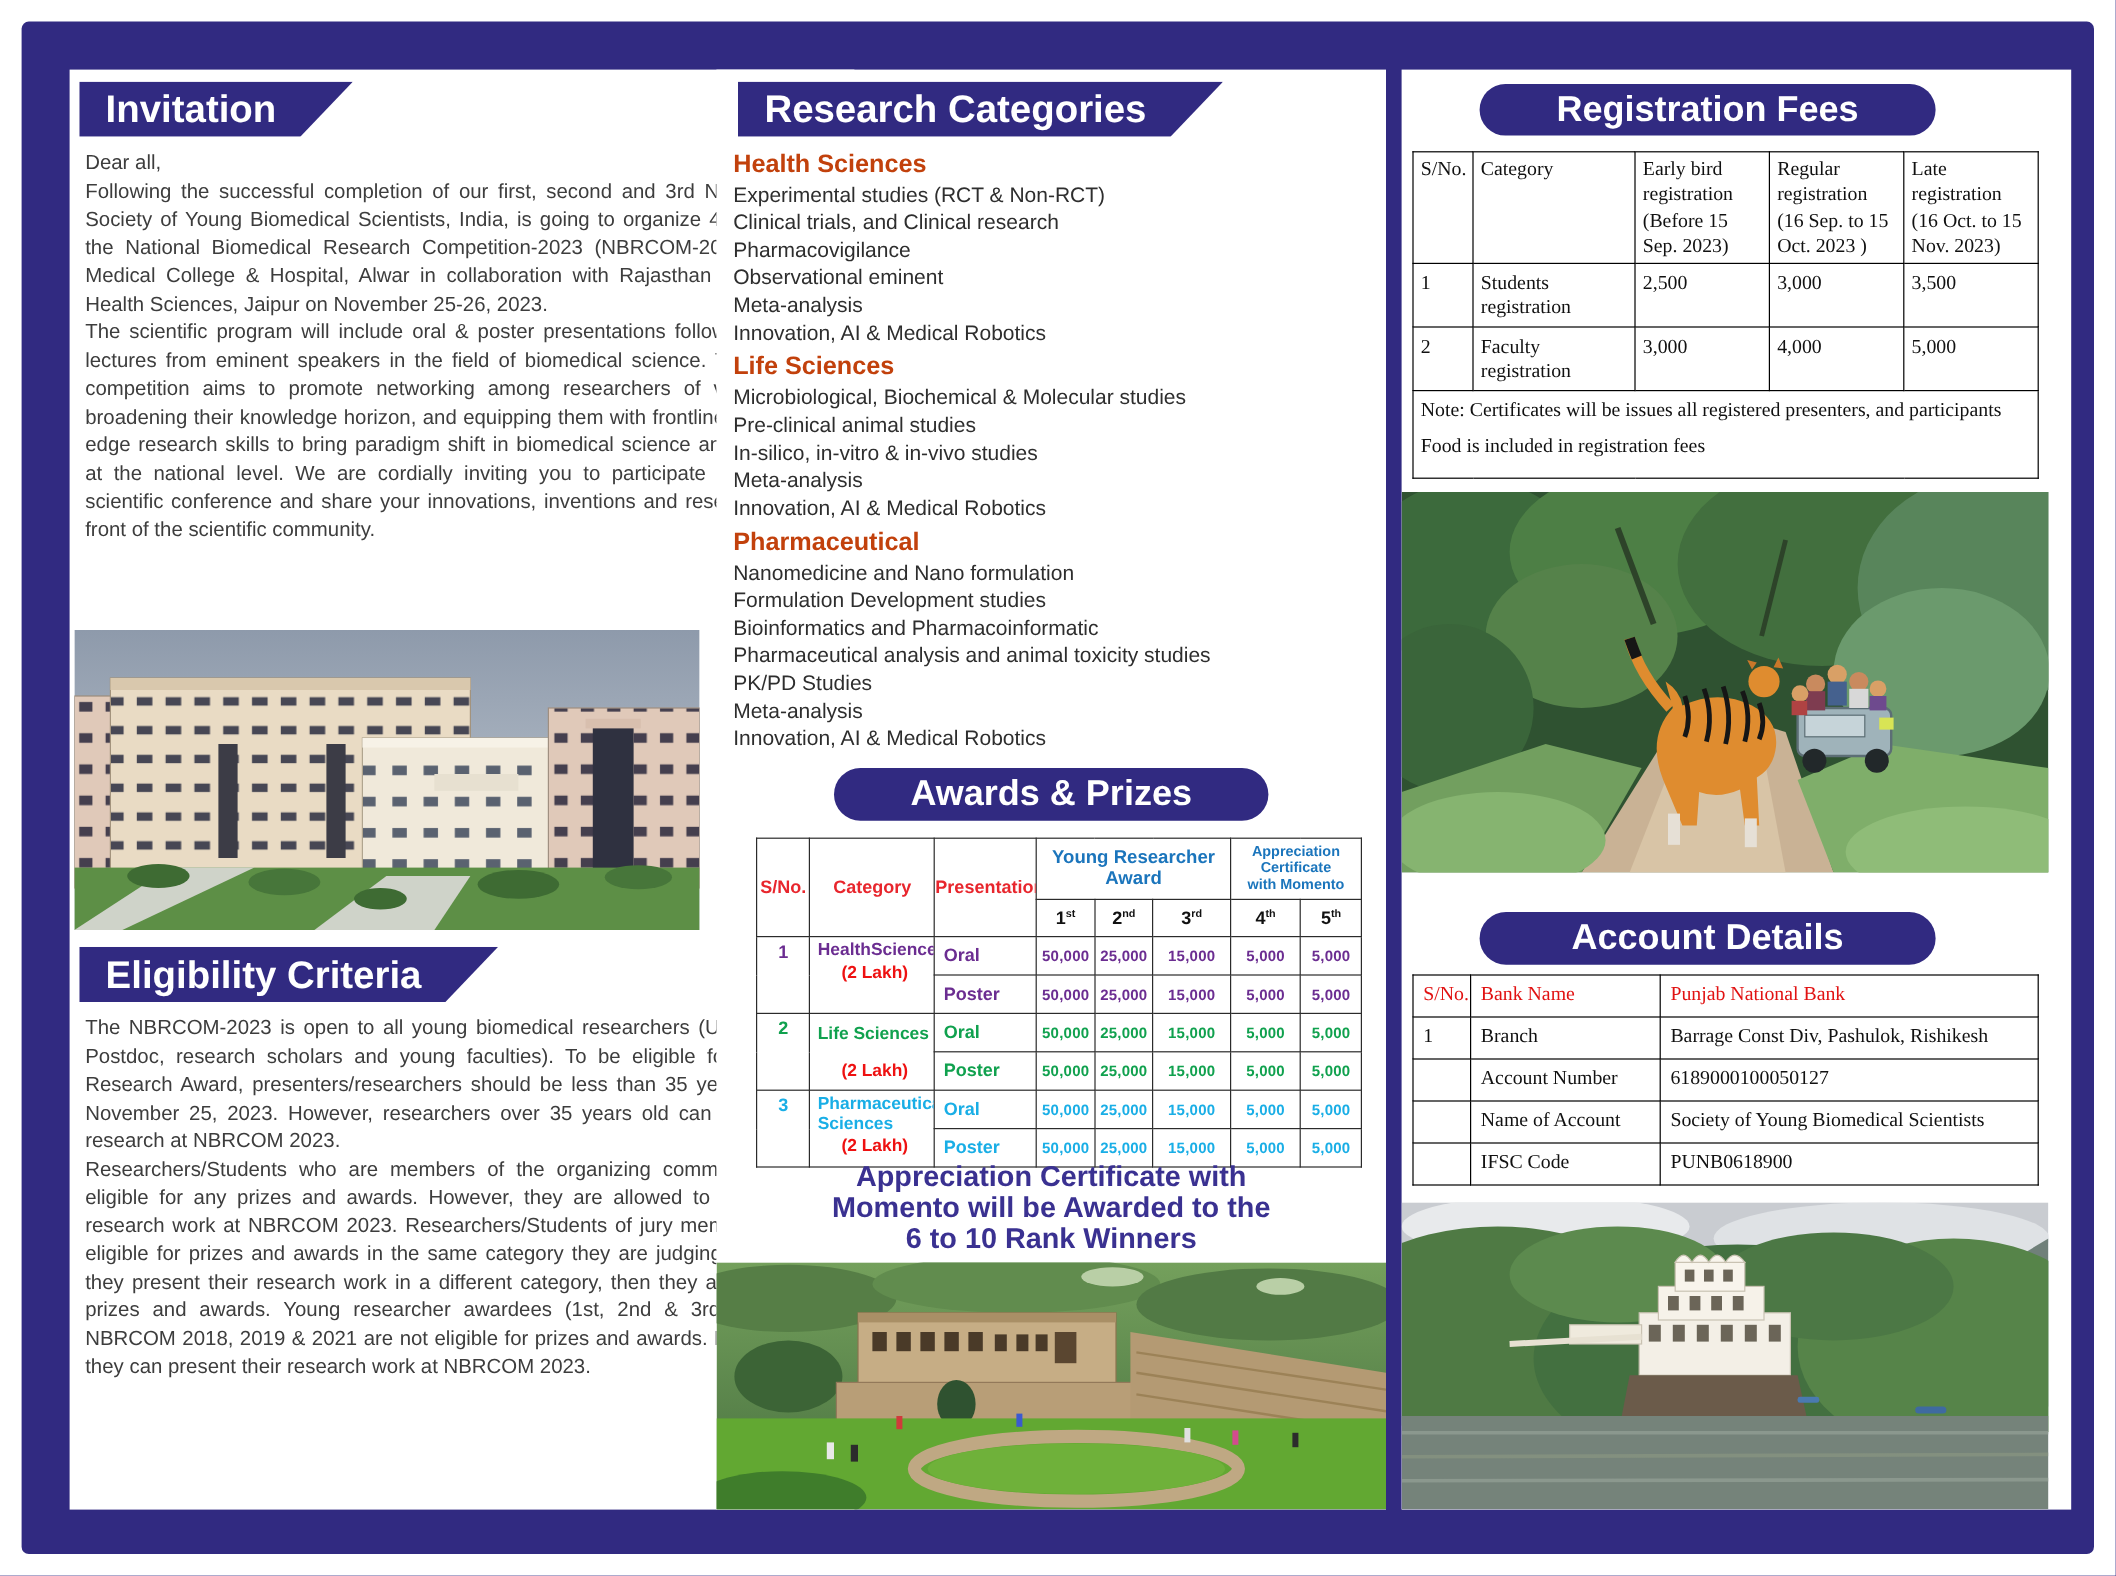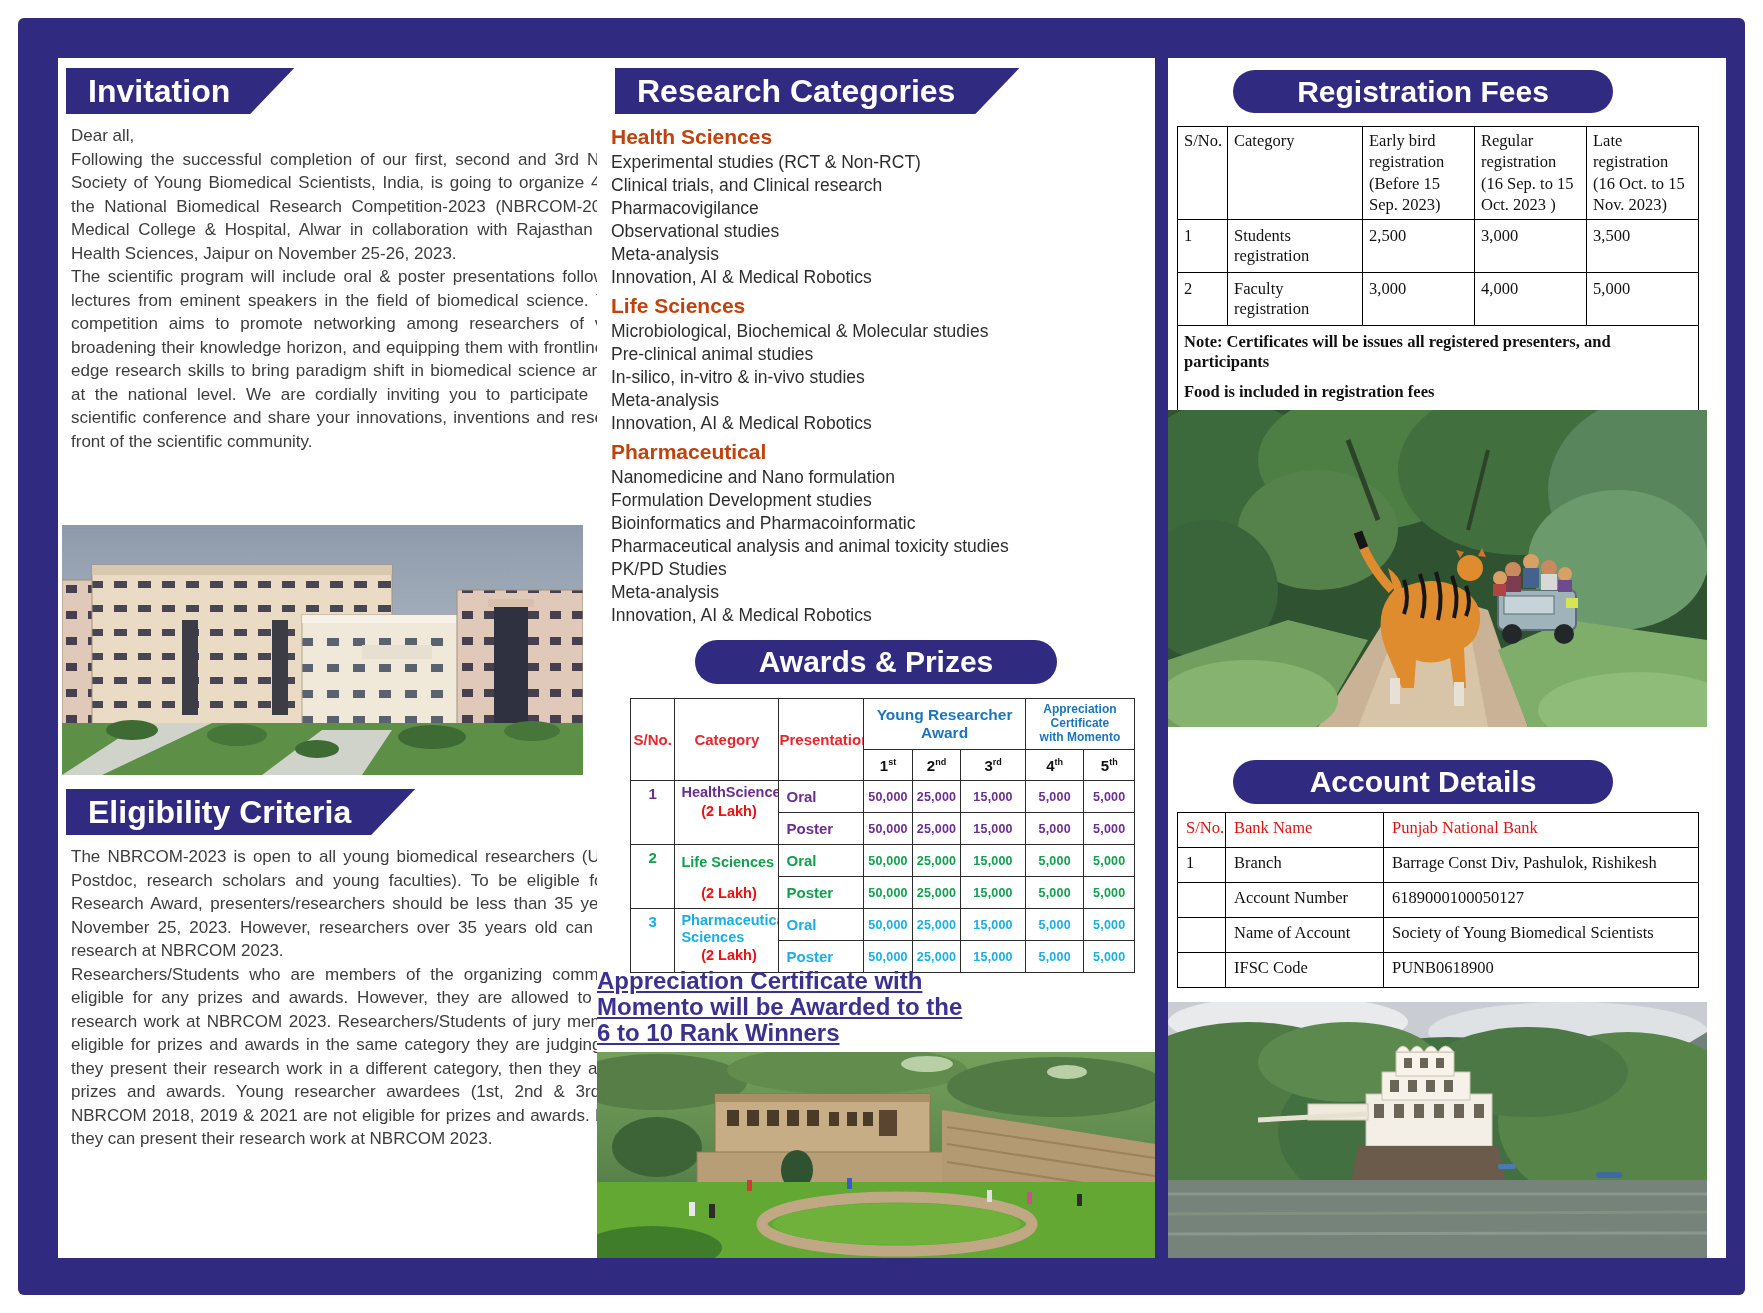--- a/index.html
+++ b/index.html
@@ -52,32 +52,32 @@
   .awards .cat{vertical-align:top;padding:3px 2px 0 6px;font-size:14.5px;font-weight:bold;line-height:1.15;}
   .awards .cat .lakh{color:#ee1111;font-size:14.5px;margin-top:2px;text-align:center;}
   .awards .pres{padding-left:7px;font-size:15px;font-weight:bold;text-align:left;}
   .awards .val{font-size:12.5px;font-weight:bold;text-align:center;letter-spacing:.2px;}
   .row-health, .row-health .sno, .row-health .cat .nm, .row-health .pres, .row-health .val{color:#6b2d91;}
   .row-life,   .row-life .sno,   .row-life .cat .nm,   .row-life .pres,   .row-life .val{color:#10a14e;}
   .row-pharma, .row-pharma .sno, .row-pharma .cat .nm, .row-pharma .pres, .row-pharma .val{color:#19aee6;}
   .awards tr.h1 th{height:50px;}
 
   .appreciation{
-    position:absolute;left:0;right:0;top:910px;
-    color:#3a3191;font-weight:bold;font-size:24px;line-height:26px;text-decoration:underline;
+    position:absolute;left:0;right:0;top:910px;text-align:center;
+    color:#3a3191;font-weight:bold;font-size:24px;line-height:26px;
   }
 
   
   .sertable{position:absolute;left:9px;width:521px;font-family:"Liberation Serif", serif;color:#111;}
   .sertable td,.sertable th{border:1.6px solid #000;vertical-align:top;text-align:left;font-weight:normal;}
   .regtable{top:68px;table-layout:fixed;}
   .regtable th{font-size:16.5px;line-height:1.3;padding:3px 6px;height:80px;}
   .regtable td{font-size:16.5px;padding:6px 6px;height:24px;}
   .regtable .noterow td{height:58px;padding:6px 6px;}
-  .regtable .noterow div{margin-bottom:10px;font-weight:bold;}
+  .regtable .noterow div{margin-bottom:10px;}
   .acctable{top:754px;table-layout:fixed;}
   .acctable td{font-size:16.5px;padding:5px 8px;height:24px;}
   .acctable .red{color:#e11212;}
 
   .photo{position:absolute;display:block;}
 </style>
 </head>
 <body>
 
 <div class="frame"></div>
@@ -145,21 +145,21 @@
 <div class="panel panel-mid">
   <div class="ribbon" style="left:18px;top:10px;">
     <span>Research Categories</span>
   </div>
 
   <div class="rc-list">
     <div class="rc-head">Health Sciences</div>
     <div class="rc-item">Experimental studies (RCT &amp; Non-RCT)</div>
     <div class="rc-item">Clinical trials, and Clinical research</div>
     <div class="rc-item">Pharmacovigilance</div>
-    <div class="rc-item">Observational studies</div>
+    <div class="rc-item">Observational eminent</div>
     <div class="rc-item">Meta-analysis</div>
     <div class="rc-item">Innovation, AI &amp; Medical Robotics</div>
     <div class="rc-head">Life Sciences</div>
     <div class="rc-item">Microbiological, Biochemical &amp; Molecular studies</div>
     <div class="rc-item">Pre-clinical animal studies</div>
     <div class="rc-item">In-silico, in-vitro &amp; in-vivo studies</div>
     <div class="rc-item">Meta-analysis</div>
     <div class="rc-item">Innovation, AI &amp; Medical Robotics</div>
     <div class="rc-head">Pharmaceutical</div>
     <div class="rc-item">Nanomedicine and Nano formulation</div>

